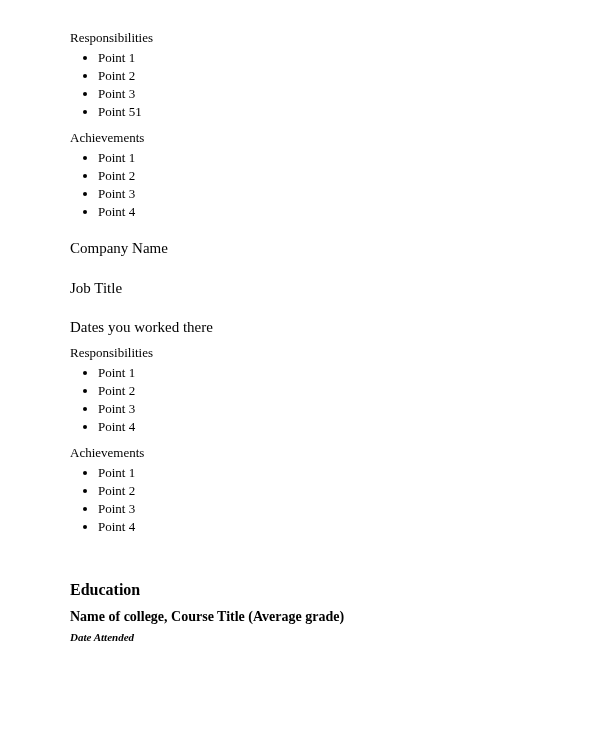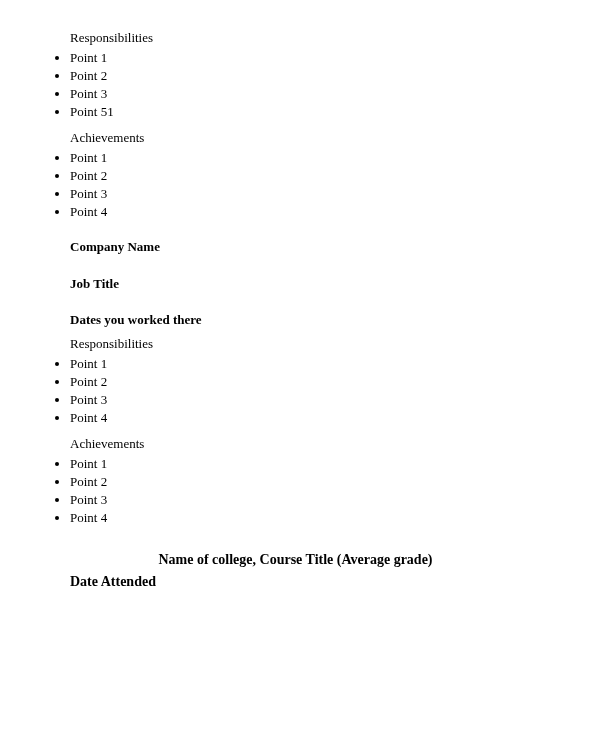--- a/index.html
+++ b/index.html
@@ -18,55 +18,56 @@
       padding: 30px 70px 30px 70px;
     }
 
     .section-title {
       font-weight: normal;
       font-size: 13px;
       margin-bottom: 4px;
     }
 
     .bold-line {
-      font-weight: bold;
-      font-size: 13px;
+      font-weight: normal;
+      font-size: 15px;
       line-height: 1.5;
       margin-top: 17px;
     }
 
     ul {
       list-style: disc;
+      margin-left: 28px;
       margin-bottom: 10px;
       margin-top: 4px;
     }
 
     ul li {
       margin-bottom: 2px;
       font-size: 13px;
     }
 
     .education-heading {
       font-weight: bold;
       font-size: 16px;
       margin-top: 20px;
       margin-bottom: 10px;
     }
 
     .college-name {
       font-weight: bold;
       font-size: 14px;
       margin-bottom: 6px;
-      text-align: center;
     }
 
     .date-attended {
       font-weight: bold;
-      font-size: 14px;
+      font-size: 11px;
       margin-bottom: 21px;
+      font-style: italic;
     }
 
     .block {
       margin-bottom: 6px;
     }
 
     .spacer {
       height: 8px;
     }
   </style>
@@ -116,15 +117,16 @@
     <li>Point 2</li>
     <li>Point 3</li>
     <li>Point 4</li>
   </ul>
 </div>
 
 <div class="spacer"></div>
 <div class="spacer"></div>
 
 <div>
+  <div class="education-heading">Education</div>
   <div class="college-name">Name of college, Course Title (Average grade)</div>
   <div class="date-attended">Date Attended</div>
 </div>
 
 </body></html>

